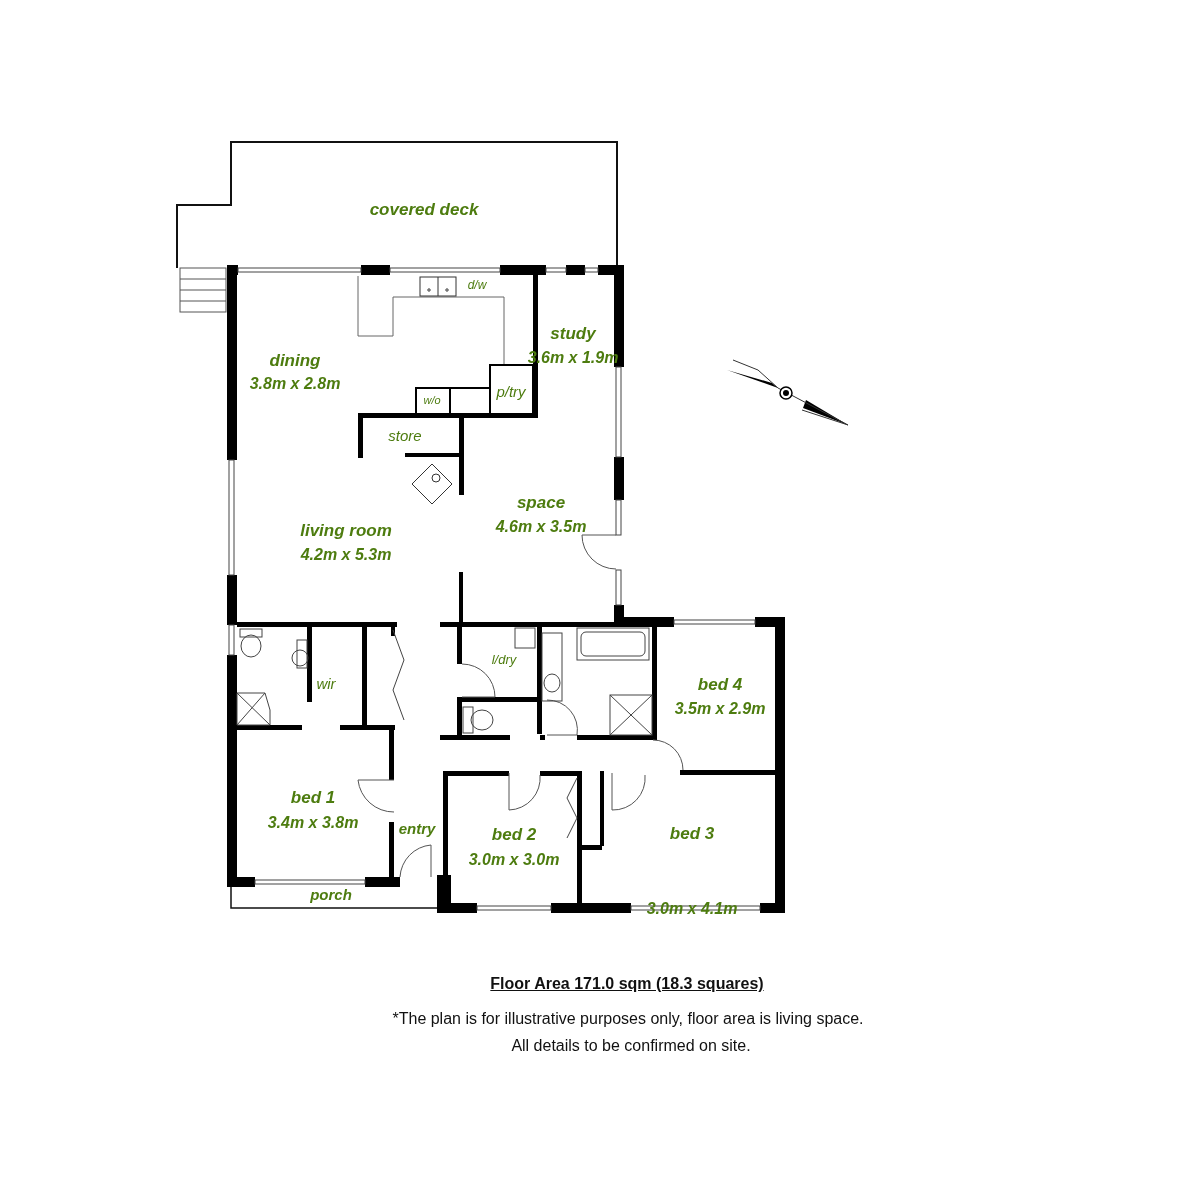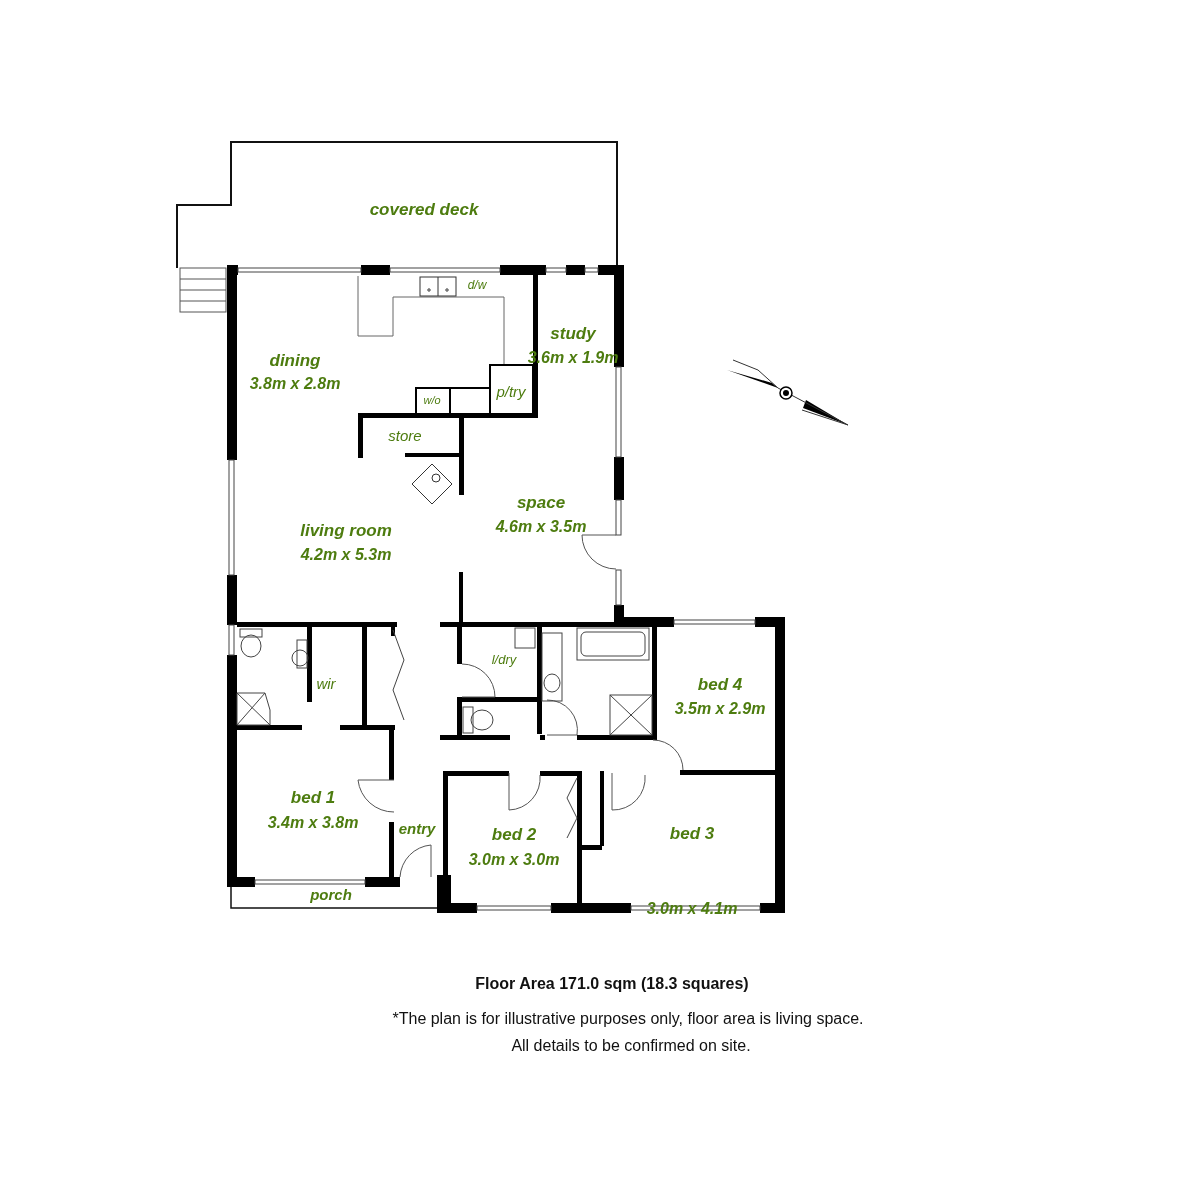--- a/index.html
+++ b/index.html
@@ -4,21 +4,21 @@
 <style>
   html, body { margin: 0; padding: 0; background: #ffffff; }
   body { width: 1200px; height: 1200px; position: relative; overflow: hidden; font-family: "Liberation Sans", sans-serif; color: #111; }
   #plan { position: absolute; left: 0; top: 0; width: 1200px; height: 1200px; }
   .lbl { position: absolute; transform: translateX(-50%); white-space: nowrap; color: #4d7c0f; font-style: italic; }
   .room-name { font-weight: bold; font-size: 17px; }
   .room-dim { font-weight: bold; font-size: 16px; }
   .small { font-size: 14px; font-weight: normal; text-align: right; }
   .tiny { font-size: 12px; font-weight: normal; }
   .footer { position: absolute; left: 0; width: 1200px; text-align: center; }
-  .footer .area { position: absolute; left: 612px; top: 975px; transform: translateX(-50%); font-weight: bold; font-size: 16px; white-space: nowrap; }
+  .footer .area { position: absolute; left: 627px; top: 975px; transform: translateX(-50%); font-weight: bold; font-size: 16px; white-space: nowrap; text-decoration: underline; }
   .footer .note1 { position: absolute; left: 628px; top: 1010px; transform: translateX(-50%); font-size: 16px; white-space: nowrap; }
   .footer .note2 { position: absolute; left: 631px; top: 1037px; transform: translateX(-50%); font-size: 16px; white-space: nowrap; }
 </style>
 </head>
 <body>
 
 <svg id="plan" viewBox="0 0 1200 1200" xmlns="http://www.w3.org/2000/svg">
 
   <g fill="none" stroke="#111" stroke-width="2">
     <polyline points="177,268 177,205 231,205 231,142 617,142 617,268"></polyline>

